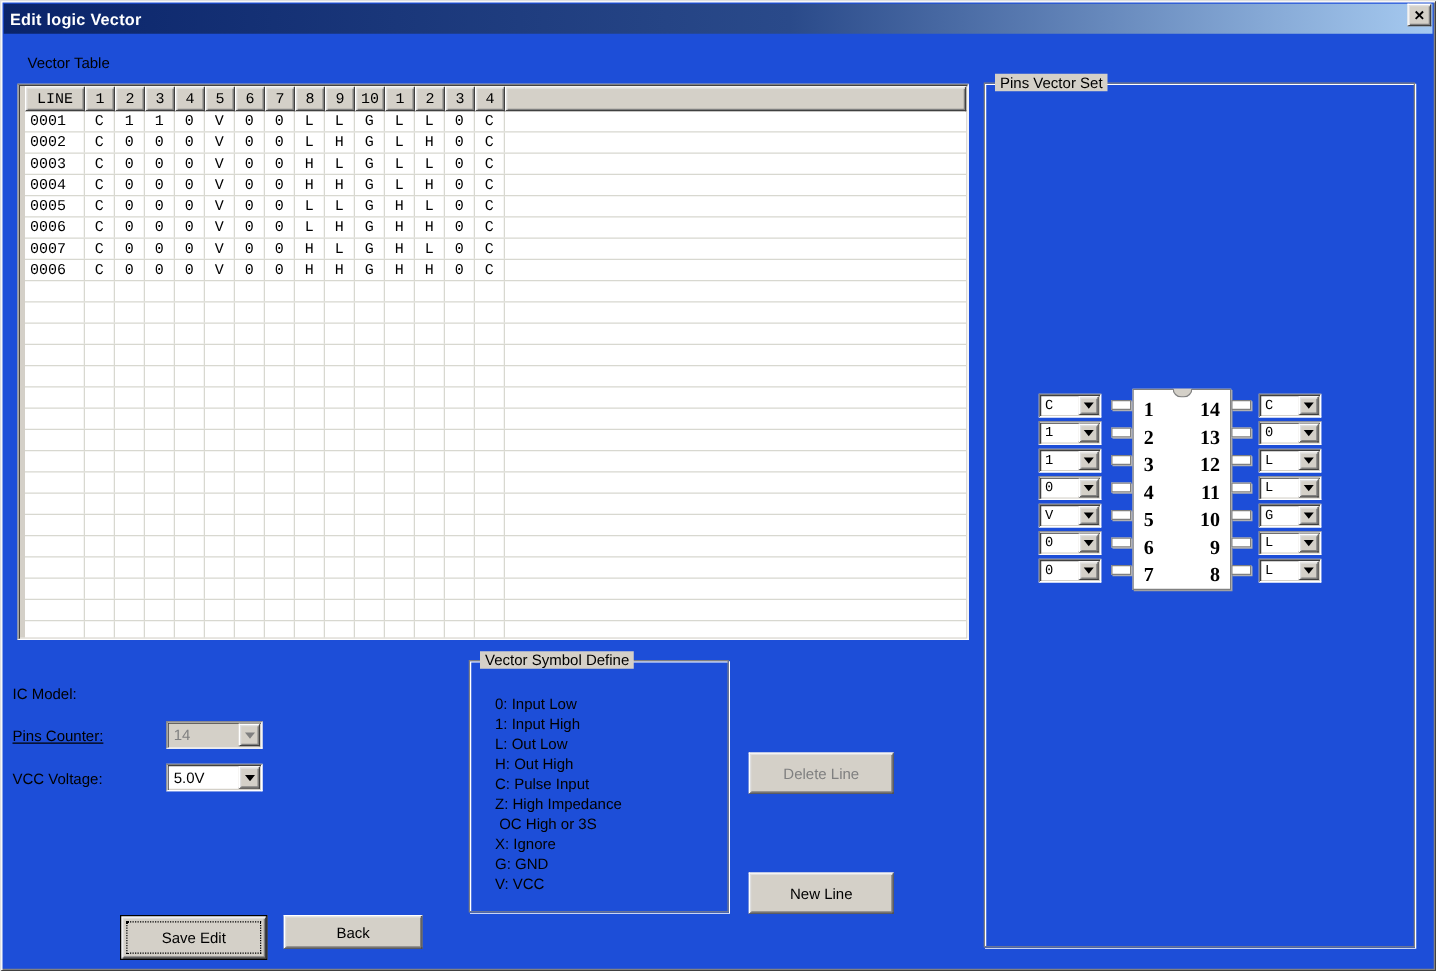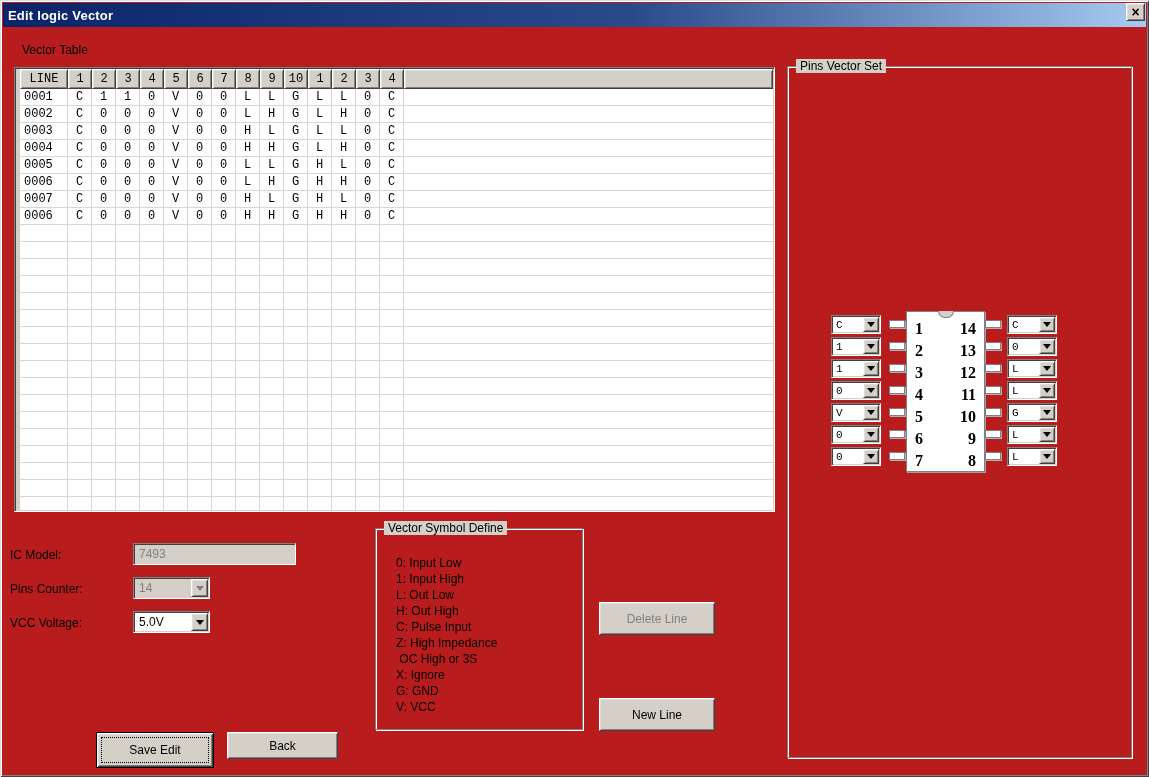--- a/index.html
+++ b/index.html
@@ -1,17 +1,17 @@
 <!DOCTYPE html>
 <html><head>
 <meta charset="utf-8">
 <style>
   html,body{margin:0;padding:0;background:#808080;}
   .window{
-    position:relative;width:1149px;height:777px;background:#b91c1c;
+    position:relative;width:1149px;height:777px;background:#1d4ed8;
     font-family:"Liberation Sans",sans-serif;font-size:12px;color:#000;
     box-shadow:inset 1px 1px 0 #dfdfdf, inset -1px -1px 0 #404040,
                inset 2px 2px 0 #ffffff, inset -2px -2px 0 #808080;
     overflow:hidden;
   }
   
   .titlebar{
     position:absolute;left:3px;top:3px;width:1143px;height:24px;
     background:linear-gradient(90deg,#0a246a 0%,#2a4a8a 55%,#a6caf0 100%);
     display:flex;align-items:center;
@@ -744,25 +744,22 @@
           <span class="val">L</span>
           <span class="btn">
             <span class="arrow"></span>
           </span>
         </div>
         <div class="stub" style="left: 197px; top: 385px;"></div>
       </div>
   </div>
 
   <div class="formlabel" style="left:10px;top:548px;">IC Model:</div>
-  <div class="field disabled" style="left:133px;top:543px;width:163px;">
-    <span class="val">7493</span>
-  </div>
-
-  <div class="formlabel" style="left:10px;top:582px;">Pins Counter:</div>
+
+  <div class="formlabel" style="left:10px;top:582px;text-decoration:underline;">Pins Counter:</div>
   <div class="field disabled" style="left:133px;top:577px;width:77px;">
     <span class="val">14</span>
     <span class="btn">
         <span class="arrow dis"></span>
       </span>
   </div>
 
   <div class="formlabel" style="left:10px;top:616px;">VCC Voltage:</div>
   <div class="field white" style="left:133px;top:611px;width:77px;">
     <span class="val">5.0V</span>

